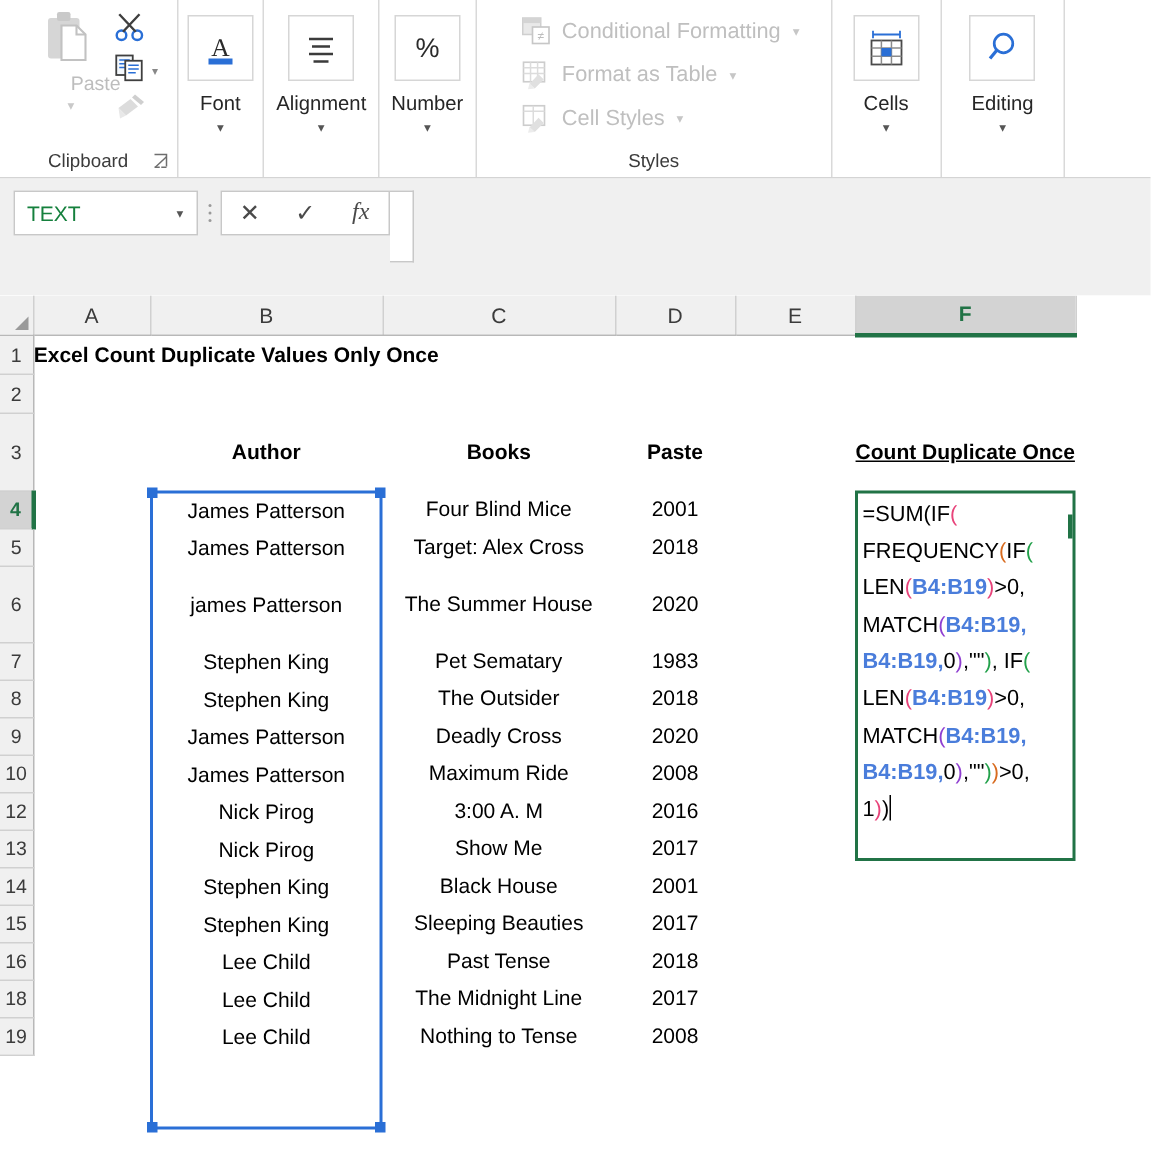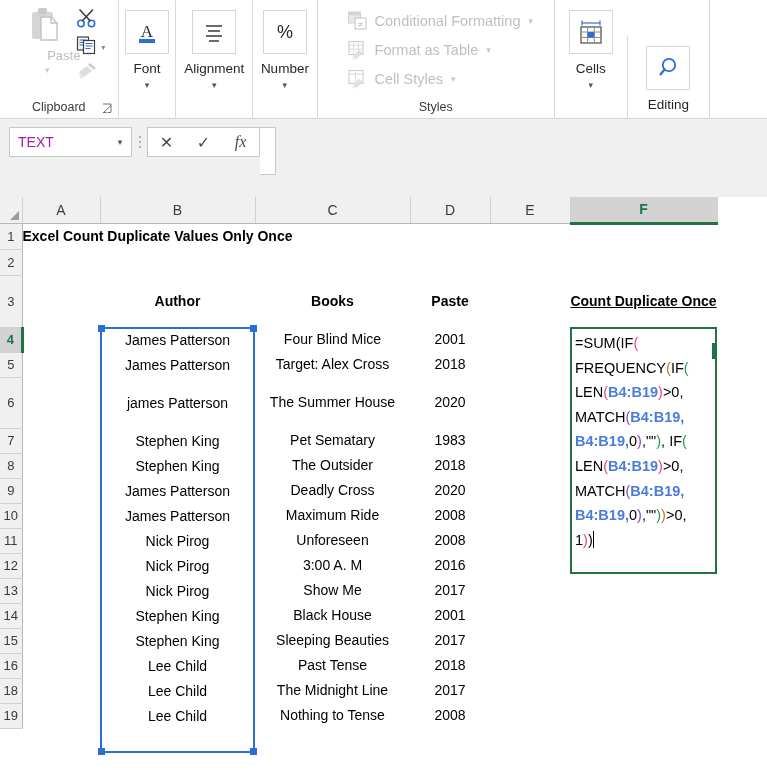--- a/index.html
+++ b/index.html
@@ -38,21 +38,21 @@
   .mini-caret{font-size:8px;color:#888;}
   .clip-dialog{
     position:absolute;right:5px;bottom:2px;font-size:10px;color:#6e6e6e;
   }
 
   .g-font{width:57px;}
   .g-align{width:76px;}
   .g-num{width:64px;}
   .g-styles{width:237px;}
   .g-cells{width:72px;}
-  .g-edit{width:82px;margin-top:36px;}
+  .g-edit{width:82px;}
   .g-tail{width:57px;}
 
   .bigbtn{display:flex;flex-direction:column;align-items:center;width:100%;padding-top:6px;}
   .bigbtn .box{
     width:44px;height:44px;border:1px solid #d6d6d6;background:#fff;
     display:flex;align-items:center;justify-content:center;box-sizing:border-box;
   }
   .bigbtn .cap{font-size:13.5px;color:#262626;margin-top:7px;}
   .bigbtn .car{font-size:9px;color:#555;line-height:8px;margin-top:5px;}
 
@@ -64,21 +64,21 @@
   
   .fbar{
     position:absolute;left:0;top:119px;width:767px;height:78px;
     background:#f0f0f0;
     display:flex;align-items:flex-start;padding-top:8px;box-sizing:border-box;
   }
   .namebox{
     margin-left:9px;width:123px;height:30px;background:#fff;border:1px solid #c8c8c8;
     display:flex;align-items:center;box-sizing:border-box;
   }
-  .namebox .nbtext{flex:1;padding-left:8px;font-size:14px;color:#a21caf;}
+  .namebox .nbtext{flex:1;padding-left:8px;font-size:14px;color:#15803d;}
   .namebox .nbcar{width:22px;text-align:center;font-size:9px;color:#555;}
   .fsep{width:3px;height:24px;margin:3px 6px 0 6px;display:flex;flex-direction:column;justify-content:center;align-items:center;gap:3px;}
   .fsep i{display:block;width:2px;height:2px;background:#9a9a9a;border-radius:50%;}
   .fbtns{width:113px;height:30px;background:#fff;border:1px solid #c8c8c8;display:flex;align-items:center;justify-content:space-around;box-sizing:border-box;}
   .fbtns span{font-size:16px;color:#4a4a4a;width:32px;text-align:center;cursor:default;}
   .fx{font-style:italic;font-family:"Liberation Serif",serif;font-size:15px;}
   .finput{
     margin-left:8px;width:437px;min-height:48px;background:#fff;border:1px solid #c8c8c8;
     box-sizing:border-box;padding:4px 6px 2px 7px;
     font-size:14.5px;color:#1f3864;line-height:21px;white-space:pre;overflow:hidden;
@@ -469,29 +469,20 @@
           <tr style="height: 25px;">
             <td class="rowhead">10</td>
             <td class="cell"></td>
             <td class="cell tbl-author">James Patterson</td>
             <td class="cell tbl-plain">Maximum Ride</td>
             <td class="cell tbl-plain">2008</td>
             <td class="cell"></td>
             <td class="cell"></td>
           </tr>
           <tr style="height: 25px;">
-            <td class="rowhead">11</td>
-            <td class="cell"></td>
-            <td class="cell tbl-author">Nick Pirog</td>
-            <td class="cell tbl-plain">Unforeseen</td>
-            <td class="cell tbl-plain">2008</td>
-            <td class="cell"></td>
-            <td class="cell"></td>
-          </tr>
-          <tr style="height: 25px;">
             <td class="rowhead">12</td>
             <td class="cell"></td>
             <td class="cell tbl-author">Nick Pirog</td>
             <td class="cell tbl-plain">3:00 A. M</td>
             <td class="cell tbl-plain">2016</td>
             <td class="cell"></td>
             <td class="cell"></td>
           </tr>
           <tr style="height: 25px;">
             <td class="rowhead">13</td>

